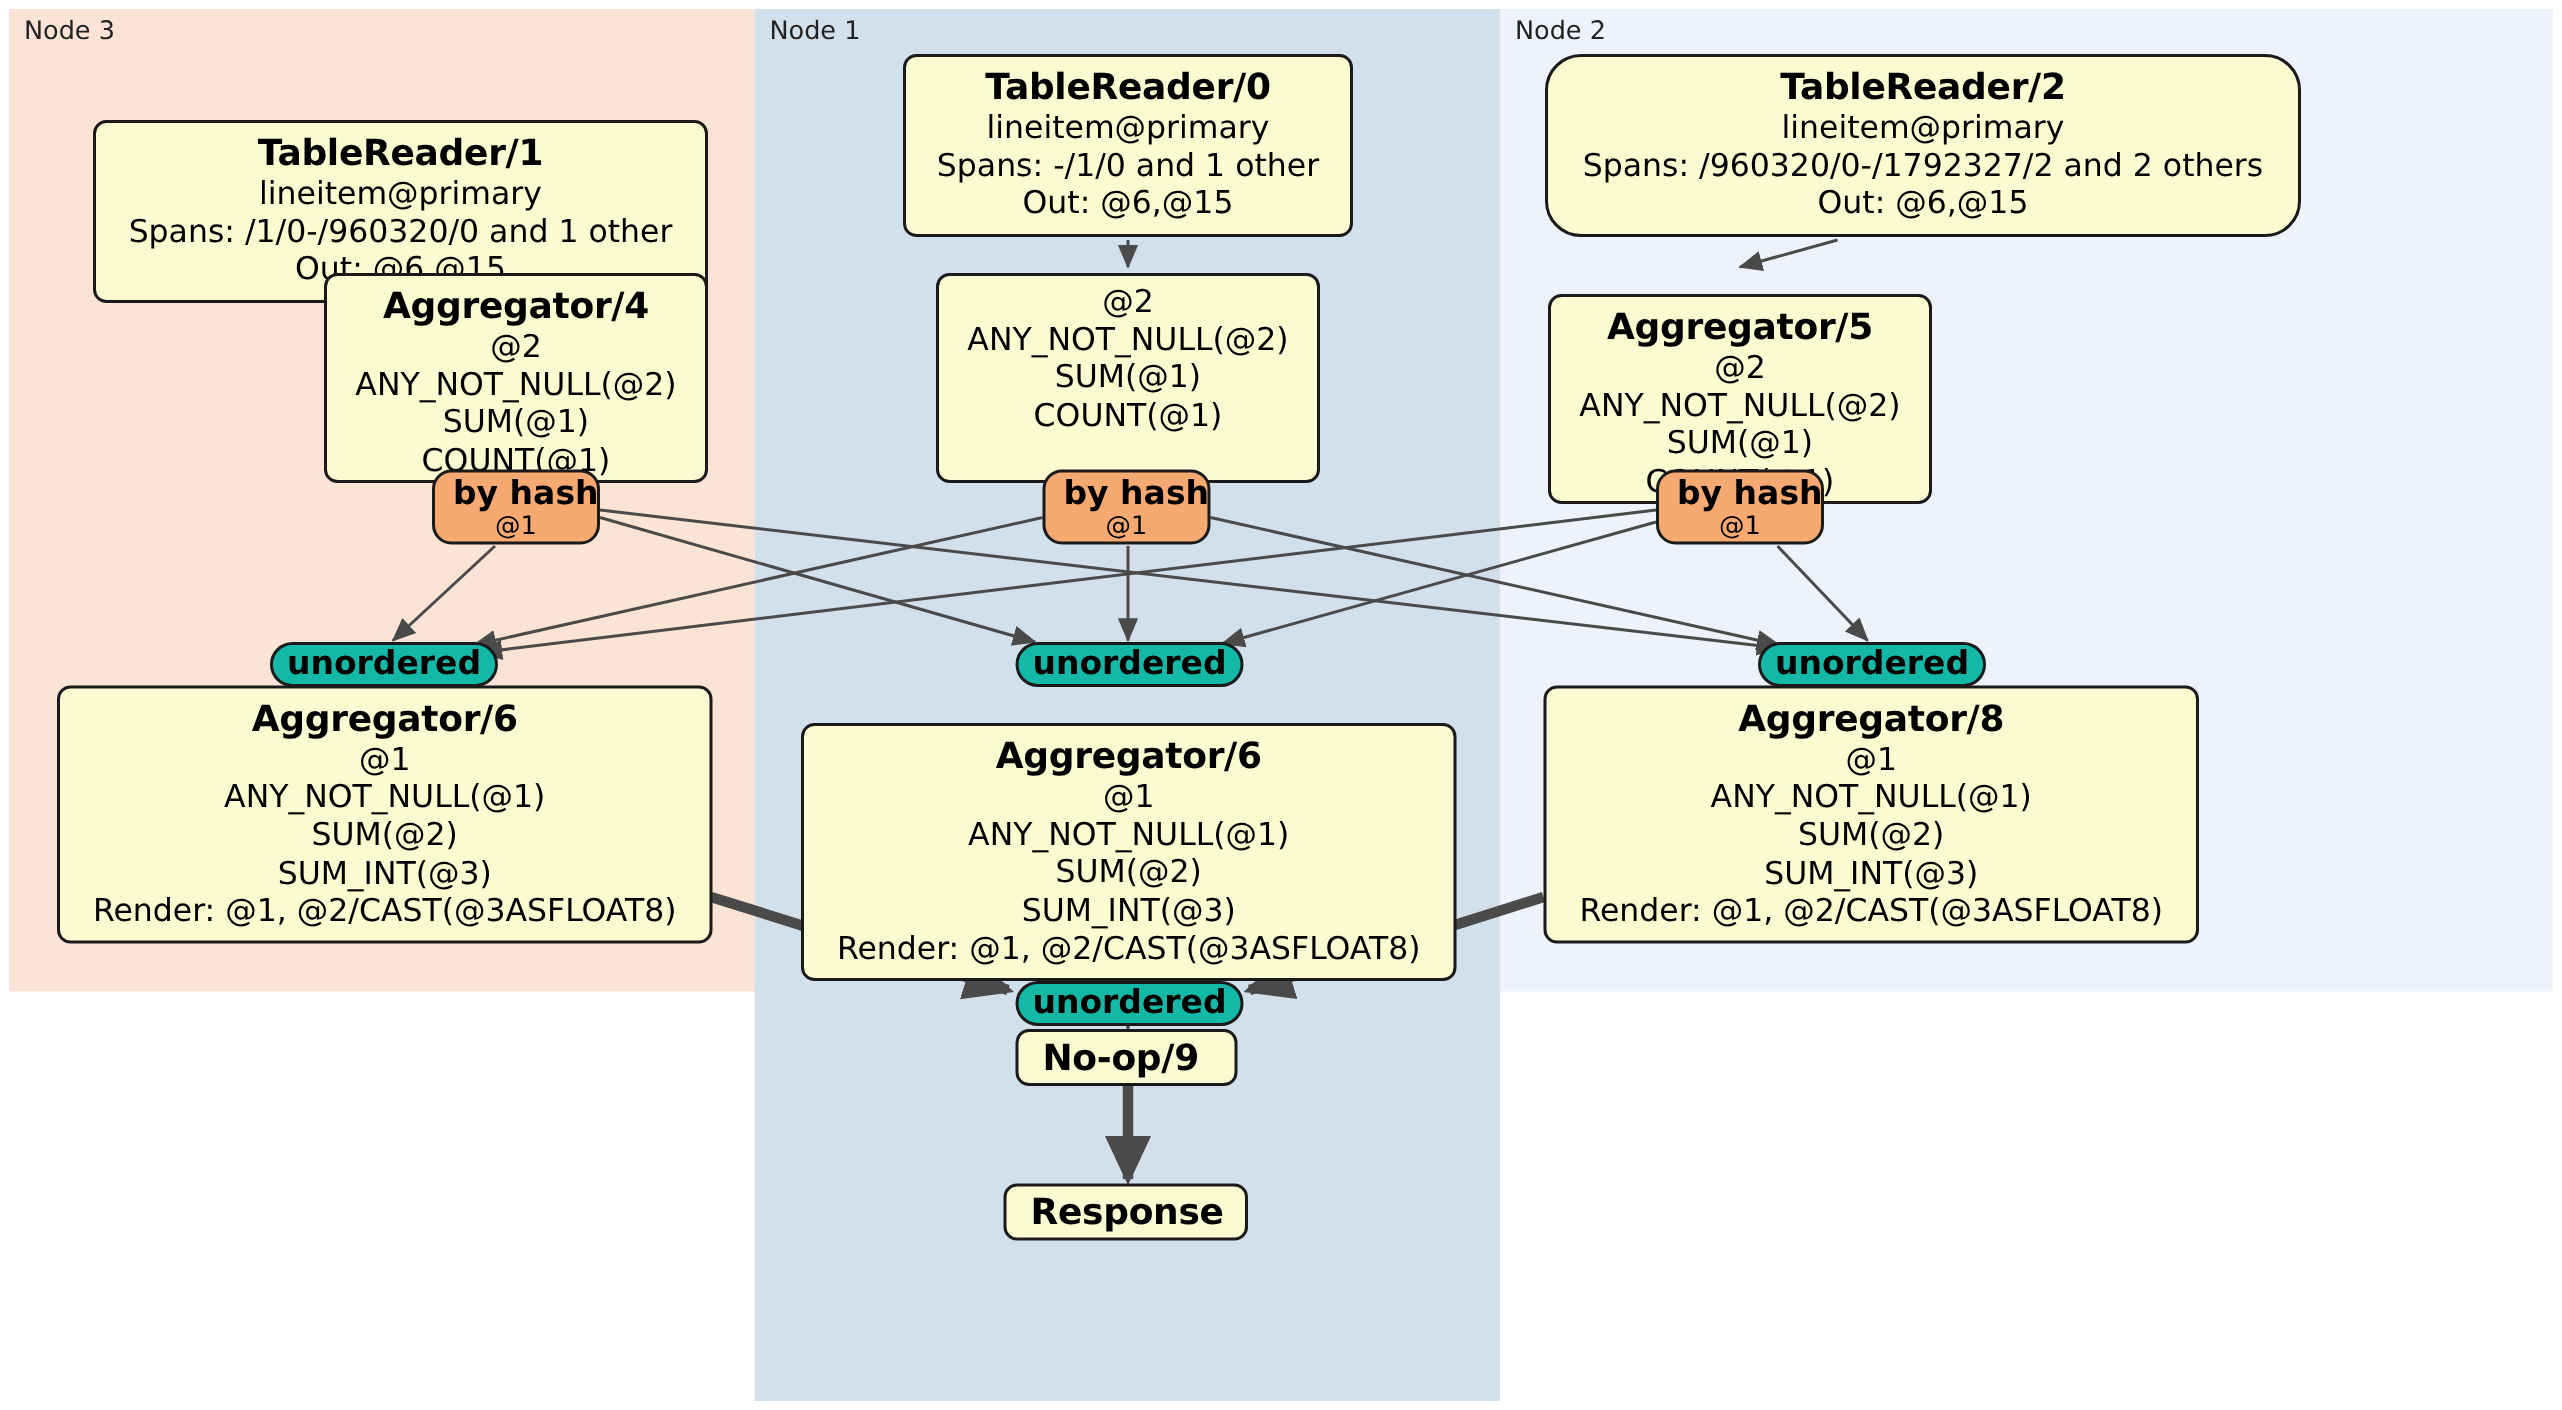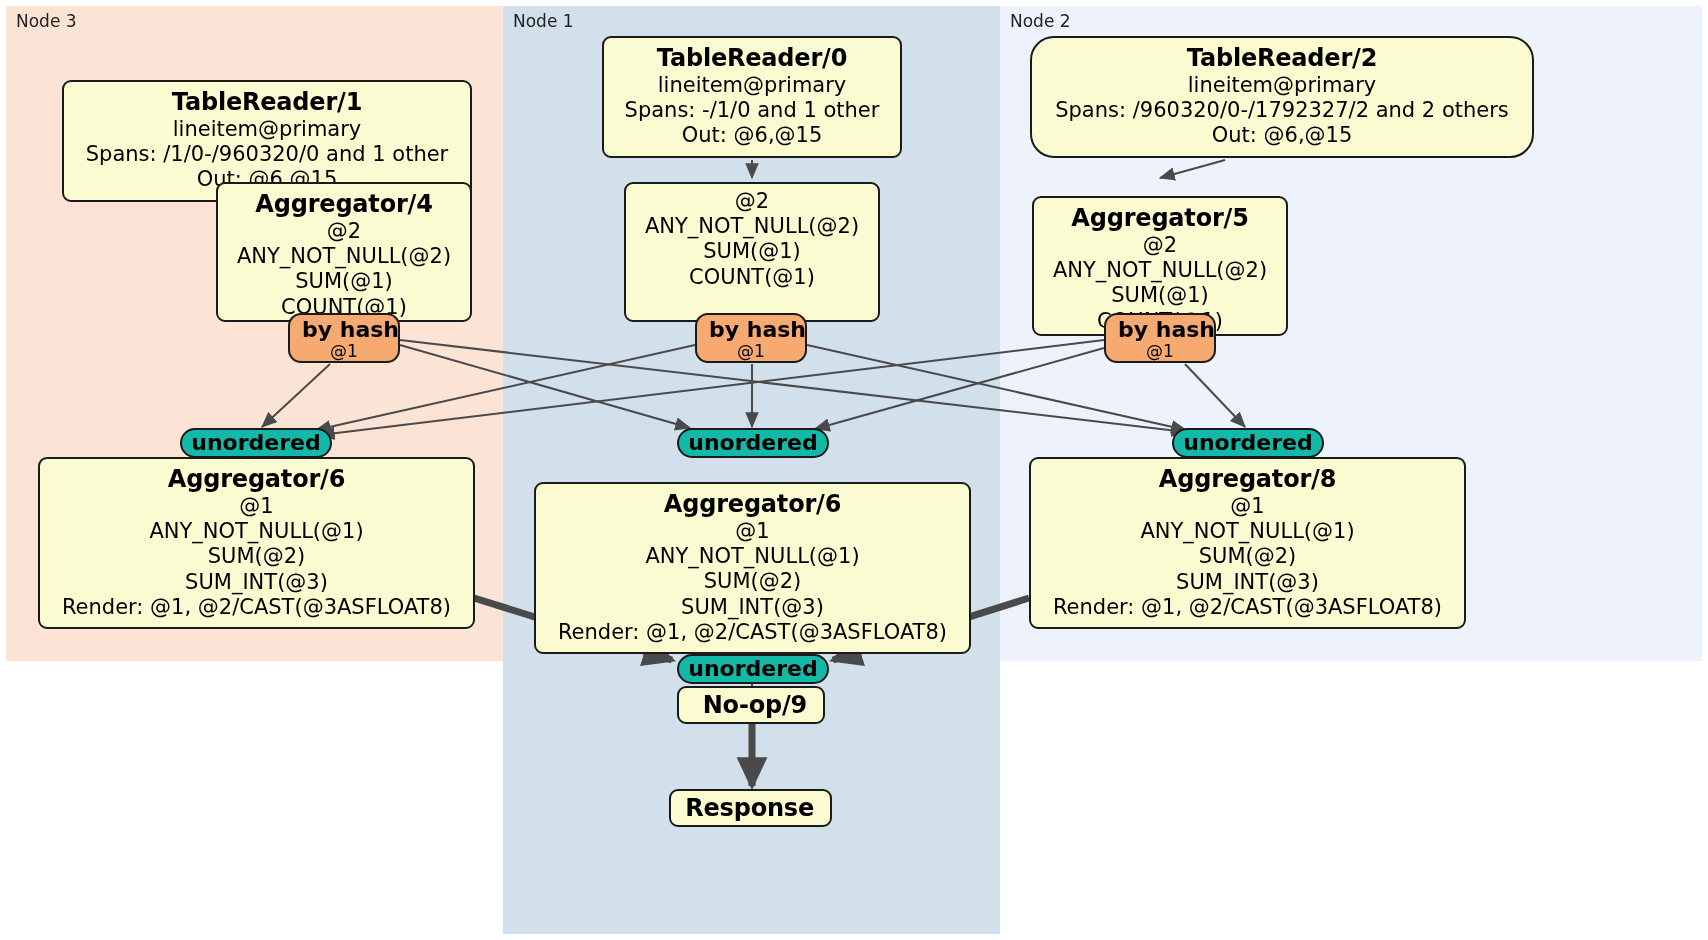--- a/index.html
+++ b/index.html
@@ -47,21 +47,21 @@
     letter-spacing:-0.2px;
     white-space:nowrap;
   }
   .proc .det{
     font-size:21px;
     white-space:nowrap;
     line-height:1.2;
   }
   .proc.compact{
     padding:4px 16px 5px 16px;
-    display:flex;align-items:center;justify-content:flex-end;
+    display:flex;align-items:center;justify-content:flex-start;
   }
 
   
   .badge{
     position:absolute;
     box-sizing:border-box;
     border:2px solid #1a1a1a;
     text-align:center;
     color:#000;
     line-height:1.08;

